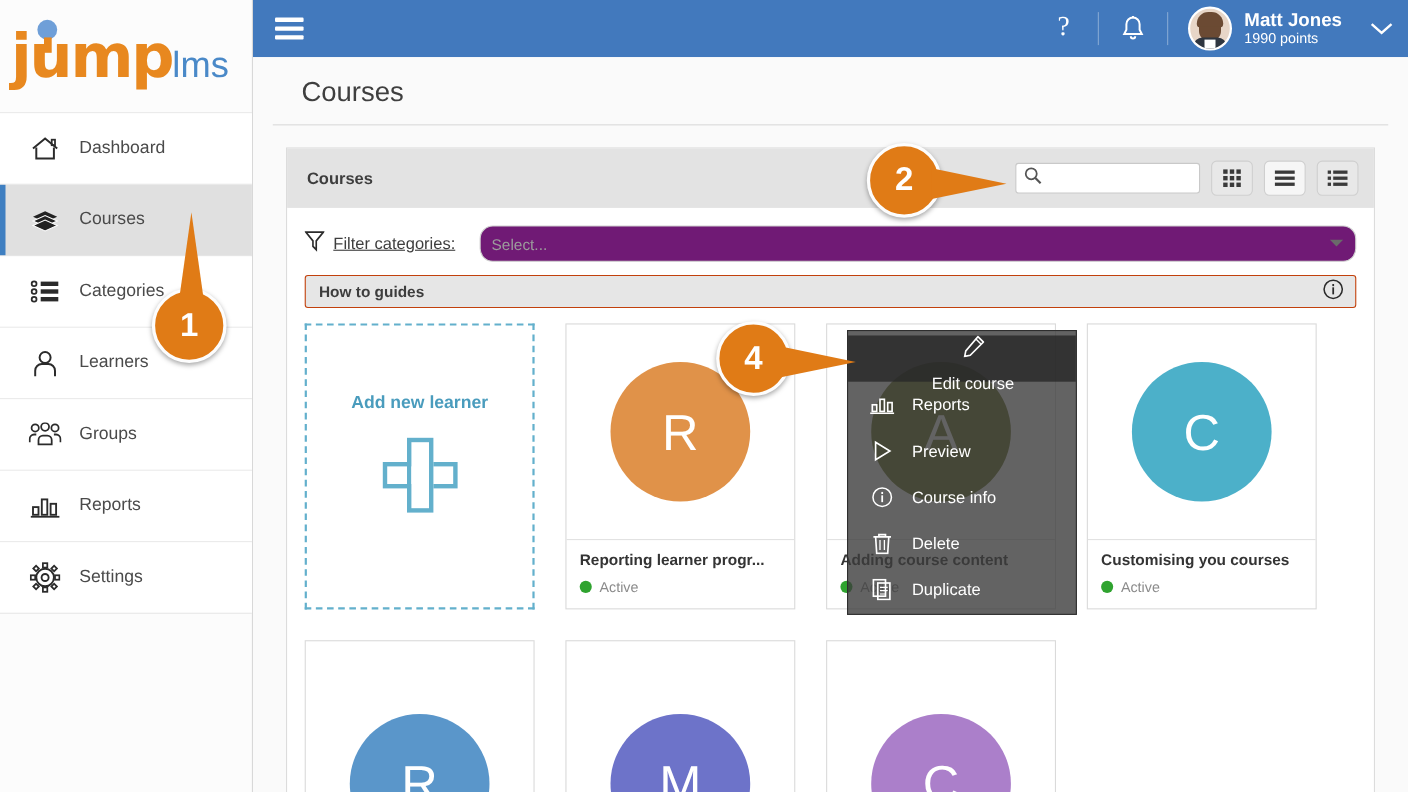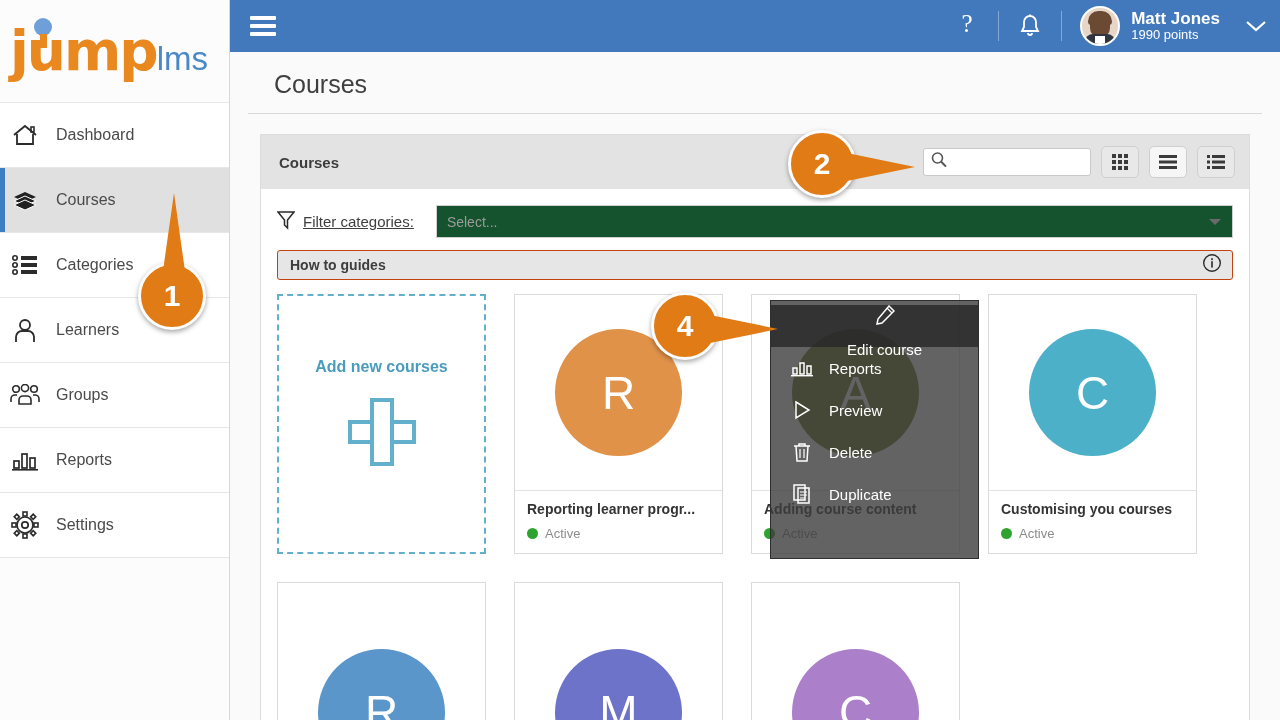--- a/index.html
+++ b/index.html
@@ -40,21 +40,21 @@
   .logo-stem {
     position: absolute; left: 30px; top: 10px;
     width: 7px; height: 14px; background: #e8881f;
   }
 
   .nav { border-top: 1px solid #e7e7e7; }
   .nav-item {
     position: relative;
     height: 65px;
     display: flex; align-items: center;
-    padding-left: 8px;
+    padding-left: 24px;
     border-bottom: 1px solid #e7e7e7;
     background: #ffffff;
     cursor: pointer;
   }
   .nav-item.active { background: #e0e0e0; }
   .nav-item.active::before {
     content: ""; position: absolute; left: 0; top: 0;
     width: 5px; height: 100%; background: #3f7fc1;
   }
   .nav-icon {
@@ -148,21 +148,21 @@
   }
   .view-btn.sel { background: #f6f6f6; }
 
   .filter-row {
     display: flex; align-items: center;
     padding: 16px 16px 12px 16px;
   }
   .filter-label { font-size: 15px; color: #3e3e3e; margin-left: 8px; text-decoration: underline; }
   .select-box {
     margin-left: 22px; flex: 1; height: 33px;
-    border: 1px solid #cfcfcf; border-radius: 1px; background: #14532d;
+    border: 1px solid #cfcfcf; border-radius: 12px; background: #701a75;
     display: flex; align-items: center; padding: 0 10px;
     position: relative; cursor: pointer;
   }
   .select-ph { color: #9c9c9c; font-size: 14px; }
   .sel-caret { margin-left: auto; }
 
   .cat-bar {
     margin: 0 16px;
     height: 30px; background: #e6e6e6;
     border: 1px solid #c2410c; border-radius: 3px;
@@ -496,21 +496,21 @@
               <circle cx="10" cy="10" r="8.3" fill="none" stroke="#2b2b2b" stroke-width="1.4"></circle>
               <rect x="9.2" y="8.2" width="1.6" height="6.4" fill="#2b2b2b"></rect>
               <rect x="9.2" y="5.2" width="1.6" height="1.9" fill="#2b2b2b"></rect>
             </svg>
         </span>
       </div>
 
       <div class="grid">
 
         <div class="card add">
-          <div class="add-text">Add new courses</div>
+          <div class="add-text">Add new learner</div>
           <div class="plus">
             <b></b>
               <i></i>
               <span class="plus-mask"></span>
           </div>
         </div>
 
         <div class="card">
           <div class="card-body">
             <div class="circle" style="background:#e09249">R</div>
@@ -594,20 +594,30 @@
     <div class="ctx-item">
       <span class="ctx-ico">
         <svg width="20" height="20" viewBox="0 0 20 20">
             <path d="M4 2 L17 10 L4 18 Z" fill="none" stroke="#fff" stroke-width="1.5"></path>
           </svg>
       </span>
       <span>Preview</span>
     </div>
     <div class="ctx-item">
       <span class="ctx-ico">
+        <svg width="20" height="20" viewBox="0 0 20 20">
+            <circle cx="10" cy="10" r="8.4" fill="none" stroke="#fff" stroke-width="1.4"></circle>
+            <rect x="9.2" y="8.3" width="1.6" height="6.2" fill="#fff"></rect>
+            <rect x="9.2" y="5.2" width="1.6" height="1.9" fill="#fff"></rect>
+          </svg>
+      </span>
+      <span>Course info</span>
+    </div>
+    <div class="ctx-item">
+      <span class="ctx-ico">
         <svg width="18" height="20" viewBox="0 0 18 20">
             <path d="M1 4 H17" stroke="#fff" stroke-width="1.5"></path>
             <path d="M6 4 V2 H12 V4" fill="none" stroke="#fff" stroke-width="1.5"></path>
             <path d="M3 4 L4 19 H14 L15 4" fill="none" stroke="#fff" stroke-width="1.5"></path>
             <path d="M7 7 V16 M11 7 V16" stroke="#fff" stroke-width="1.2"></path>
           </svg>
       </span>
       <span>Delete</span>
     </div>
     <div class="ctx-item">

